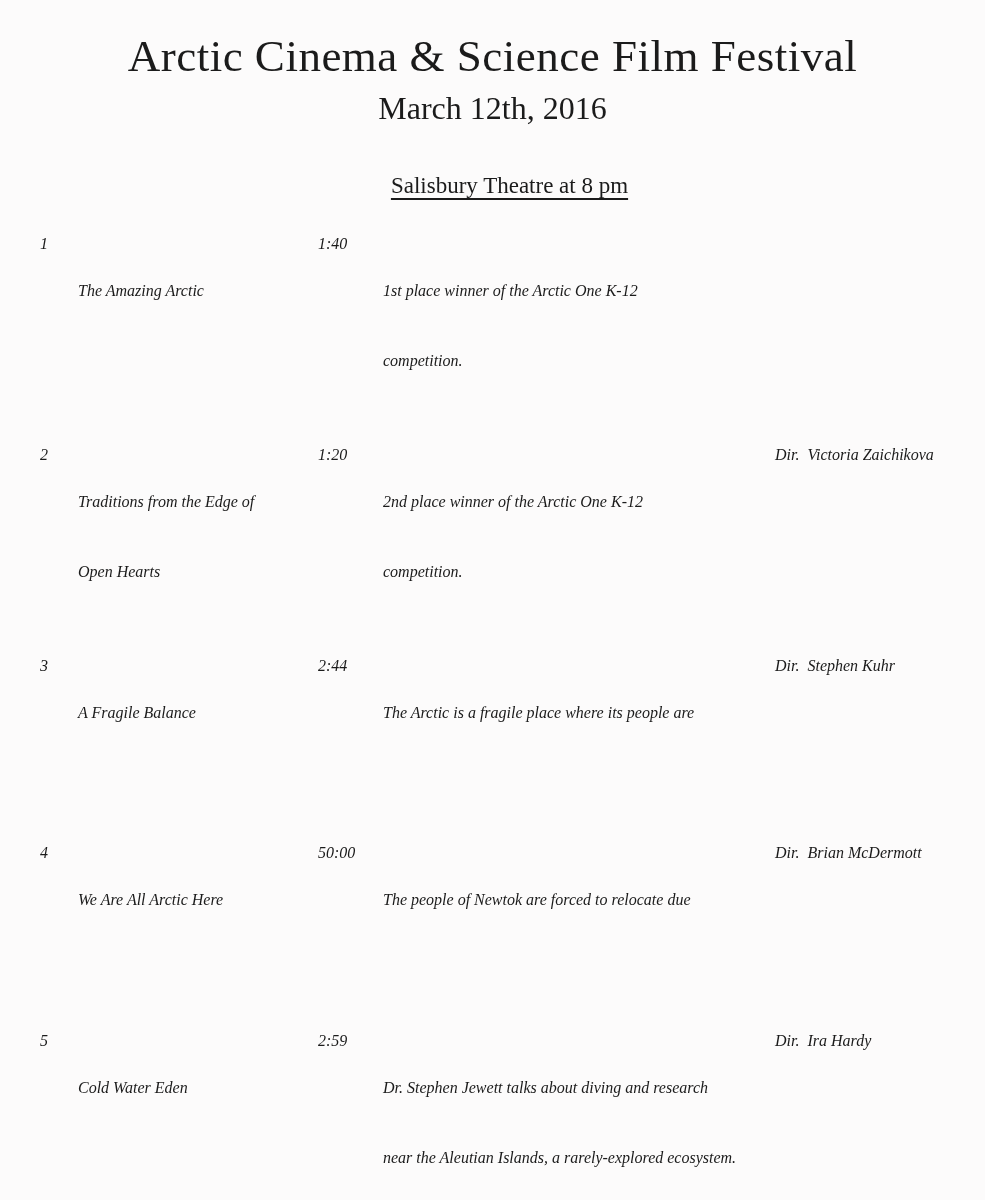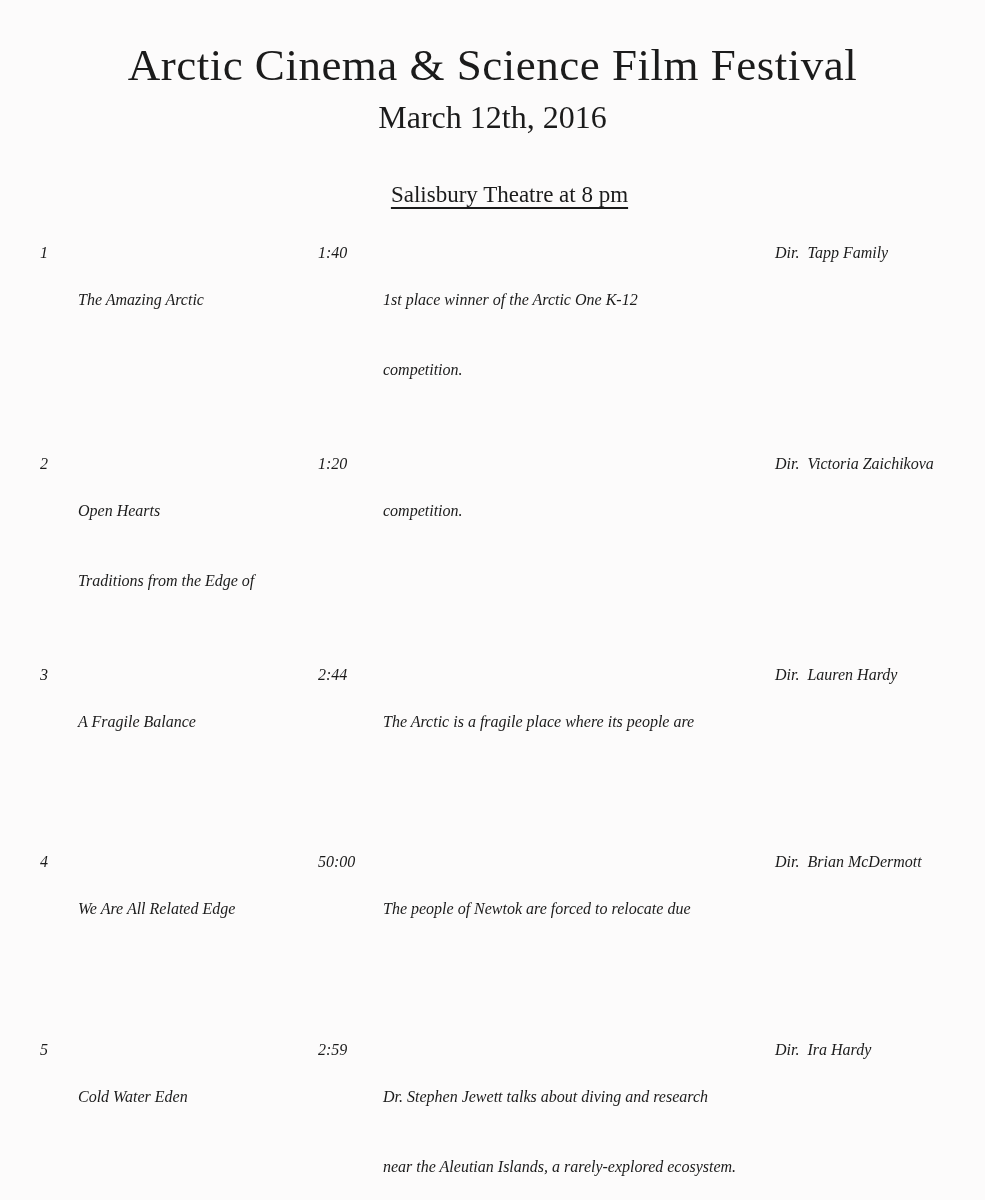--- a/index.html
+++ b/index.html
@@ -4,21 +4,21 @@
 <style>
   * { box-sizing: border-box; }
   html, body {
     margin: 0; padding: 0;
     width: 985px; height: 1200px;
     background: #fcfbfb;
     color: #1b1b1b;
     font-family: "Liberation Serif", serif;
     overflow: hidden;
   }
-  .header { text-align: center; padding-top: 41px; }
+  .header { text-align: center; padding-top: 32px; }
   .page-title { font-size: 45px; line-height: 1.1; font-weight: 500; letter-spacing: 0.5px; }
   .event-date { font-size: 32px; margin-top: 8px; }
   .venue { font-size: 23px; margin-top: 46px; text-decoration: underline; text-underline-offset: 5px; margin-left: 34px; }
 
   .program { margin-top: 33px; }
   .prow {
     display: grid;
     grid-template-columns: 38px 240px 65px 392px 1fr;
     padding-left: 40px;
     font-style: italic;
@@ -43,53 +43,53 @@
     <div>1</div>
     <div>
       <div>The Amazing Arctic</div>
       <div></div>
     </div>
     <div>1:40</div>
     <div>
       <div>1st place winner of the Arctic One K-12</div>
       <div>competition.</div>
     </div>
-    <div>Dir.  Tapp Family</div>
   </div>
 
   <div class="prow">
     <div>2</div>
     <div>
+      <div>Traditions from the Edge of</div>
       <div>Open Hearts</div>
-      <div>Traditions from the Edge of</div>
     </div>
     <div>1:20</div>
     <div>
+      <div>2nd place winner of the Arctic One K-12</div>
       <div>competition.</div>
     </div>
     <div>Dir.  Victoria Zaichikova</div>
   </div>
 
   <div class="prow">
     <div>3</div>
     <div>
       <div>A Fragile Balance</div>
       <div></div>
     </div>
     <div>2:44</div>
     <div>
       <div>The Arctic is a fragile place where its people are</div>
     </div>
-    <div>Dir.  Lauren Hardy</div>
+    <div>Dir.  Stephen Kuhr</div>
   </div>
 
   <div class="prow">
     <div>4</div>
     <div>
-      <div>We Are All Related Edge</div>
+      <div>We Are All Arctic Here</div>
       <div></div>
     </div>
     <div>50:00</div>
     <div>
       <div>The people of Newtok are forced to relocate due</div>
     </div>
     <div>Dir.  Brian McDermott</div>
   </div>
 
   <div class="prow">

